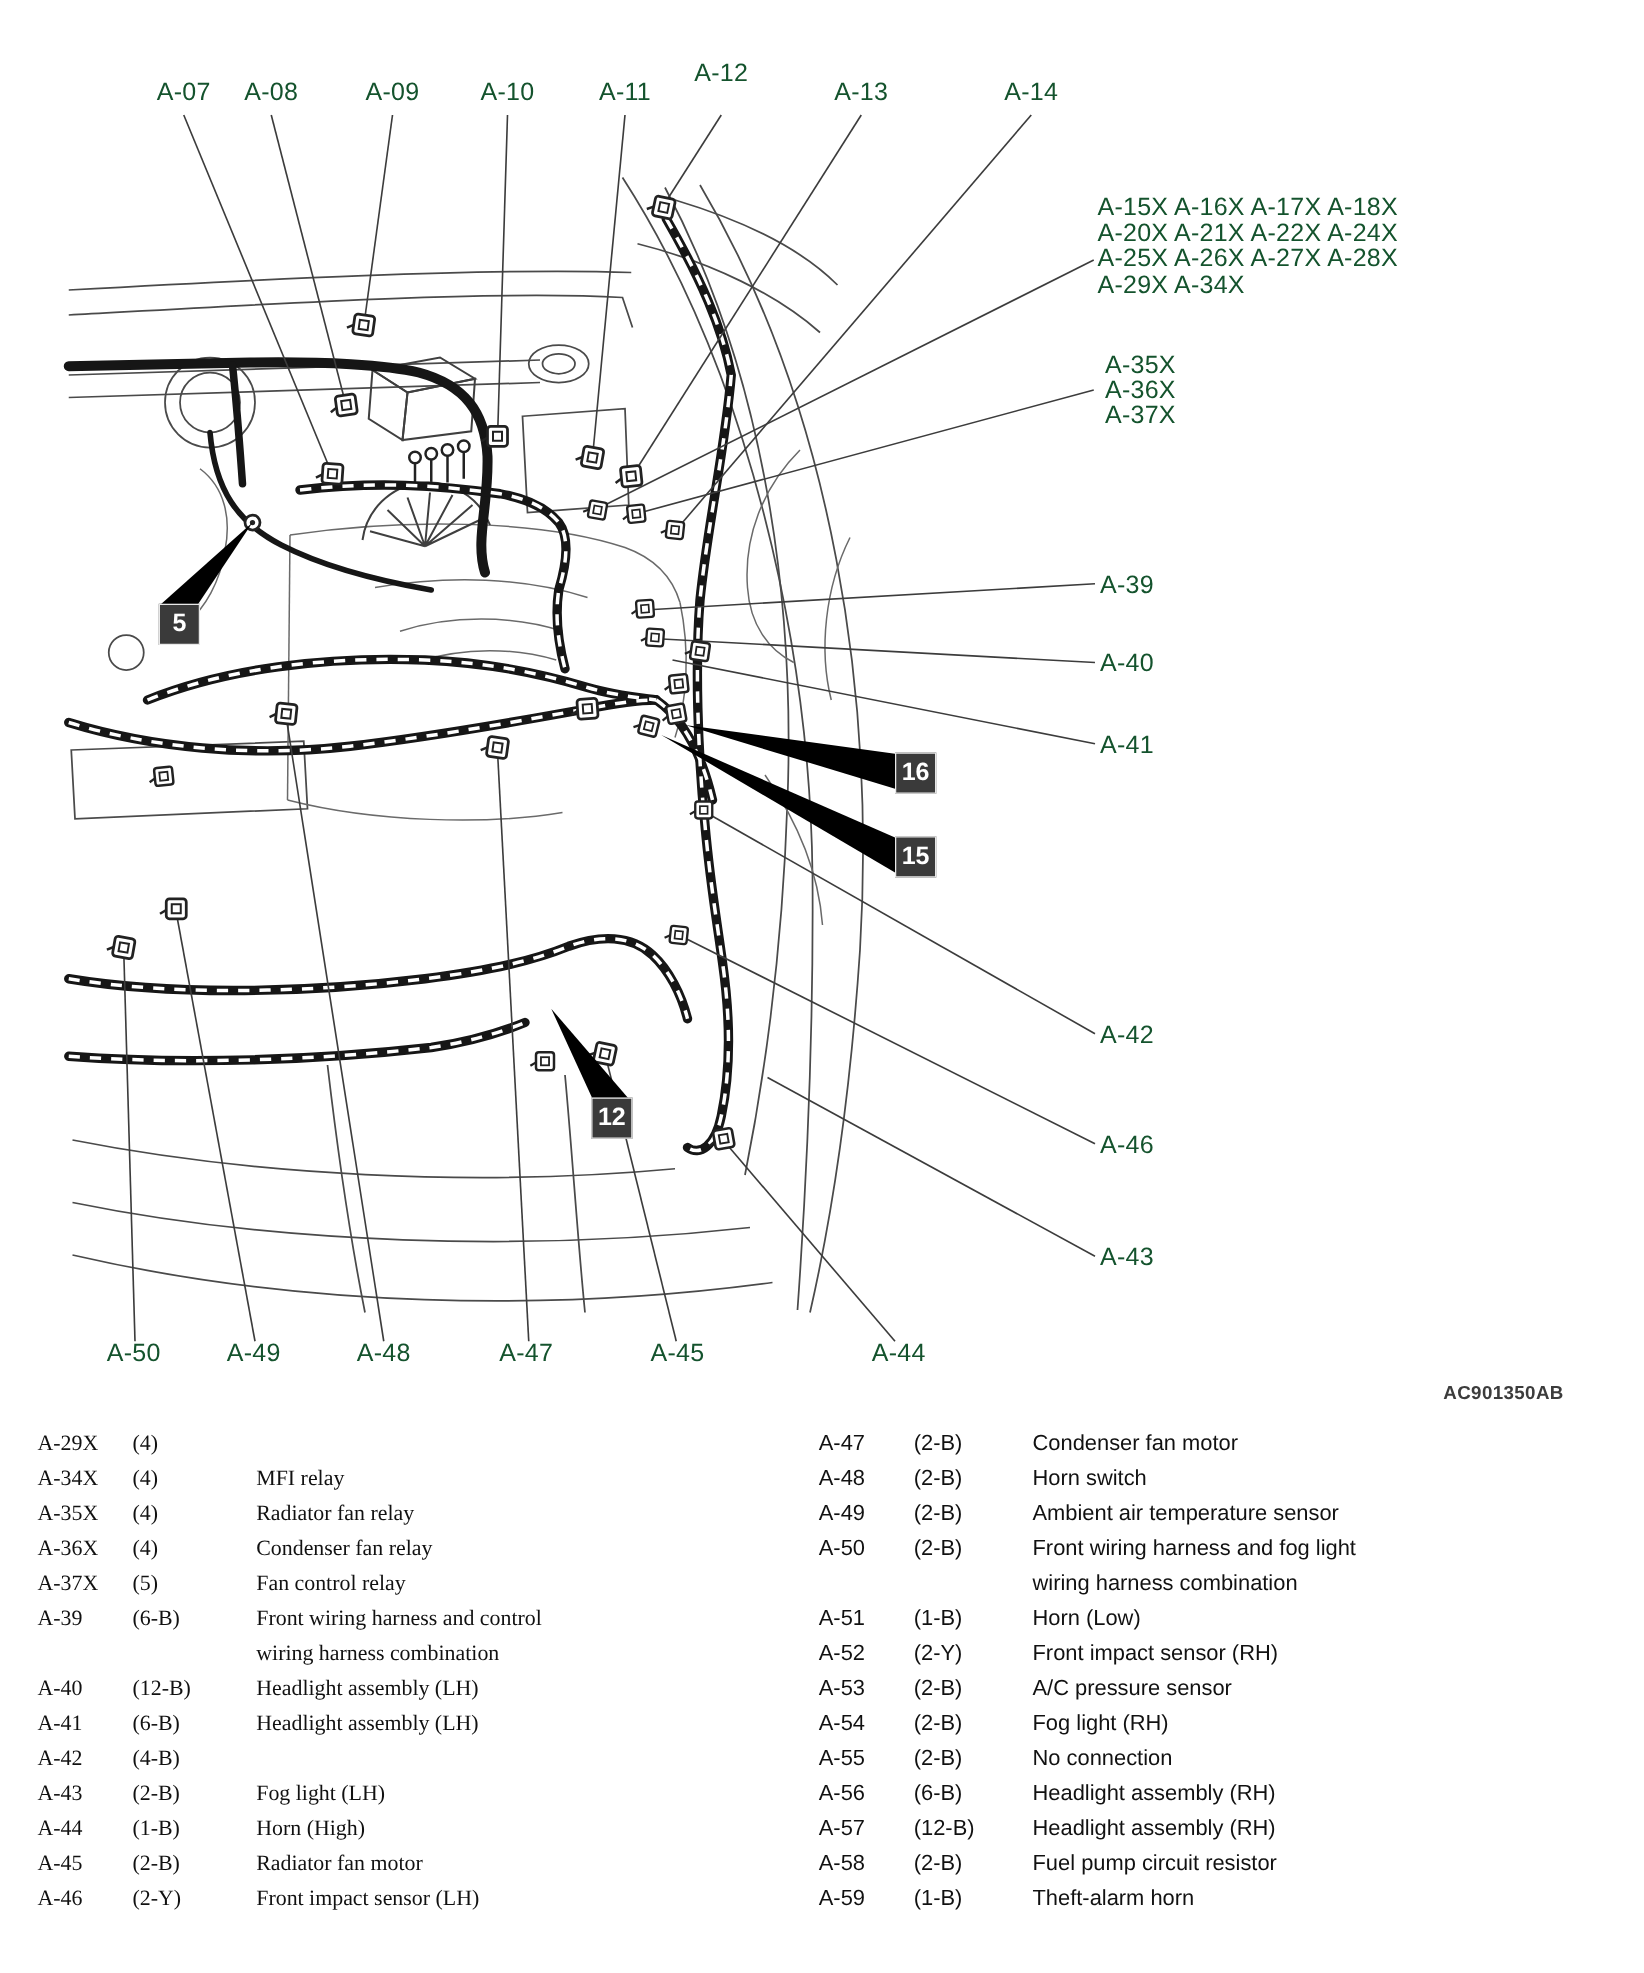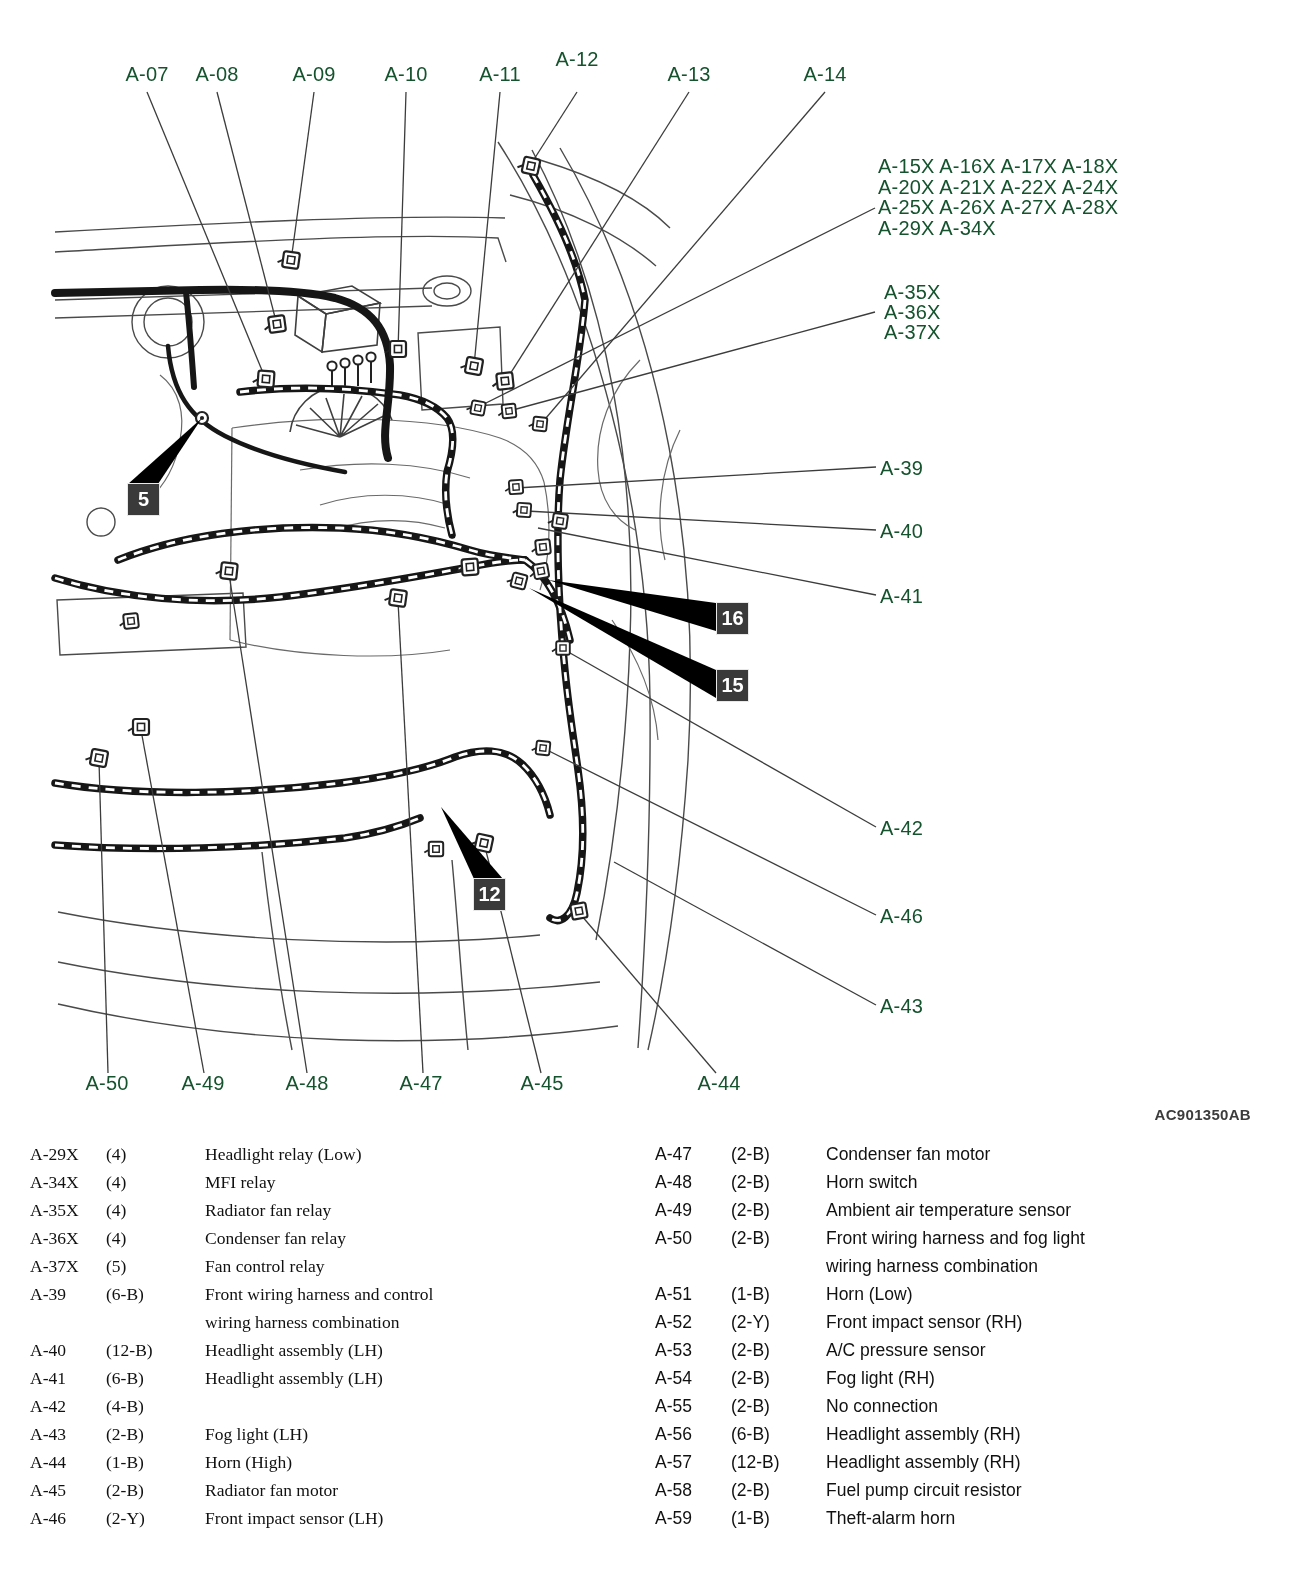--- a/index.html
+++ b/index.html
@@ -224,21 +224,20 @@
   <span class="numbox" style="left:716px;top:602px">16</span>
   <span class="numbox" style="left:716px;top:669px">15</span>
   <span class="numbox" style="left:473px;top:878px">12</span>
 
   <span class="figcode">AC901350AB</span>
 
   <div class="legend left">
     <div class="lrow">
         <span class="lcode">A-29X</span>
         <span class="lpins">(4)</span>
-        <span class="ldesc">Headlight relay (Low)</span>
       </div>
     <div class="lrow">
         <span class="lcode">A-34X</span>
         <span class="lpins">(4)</span>
         <span class="ldesc">MFI relay</span>
       </div>
     <div class="lrow">
         <span class="lcode">A-35X</span>
         <span class="lpins">(4)</span>
         <span class="ldesc">Radiator fan relay</span>

